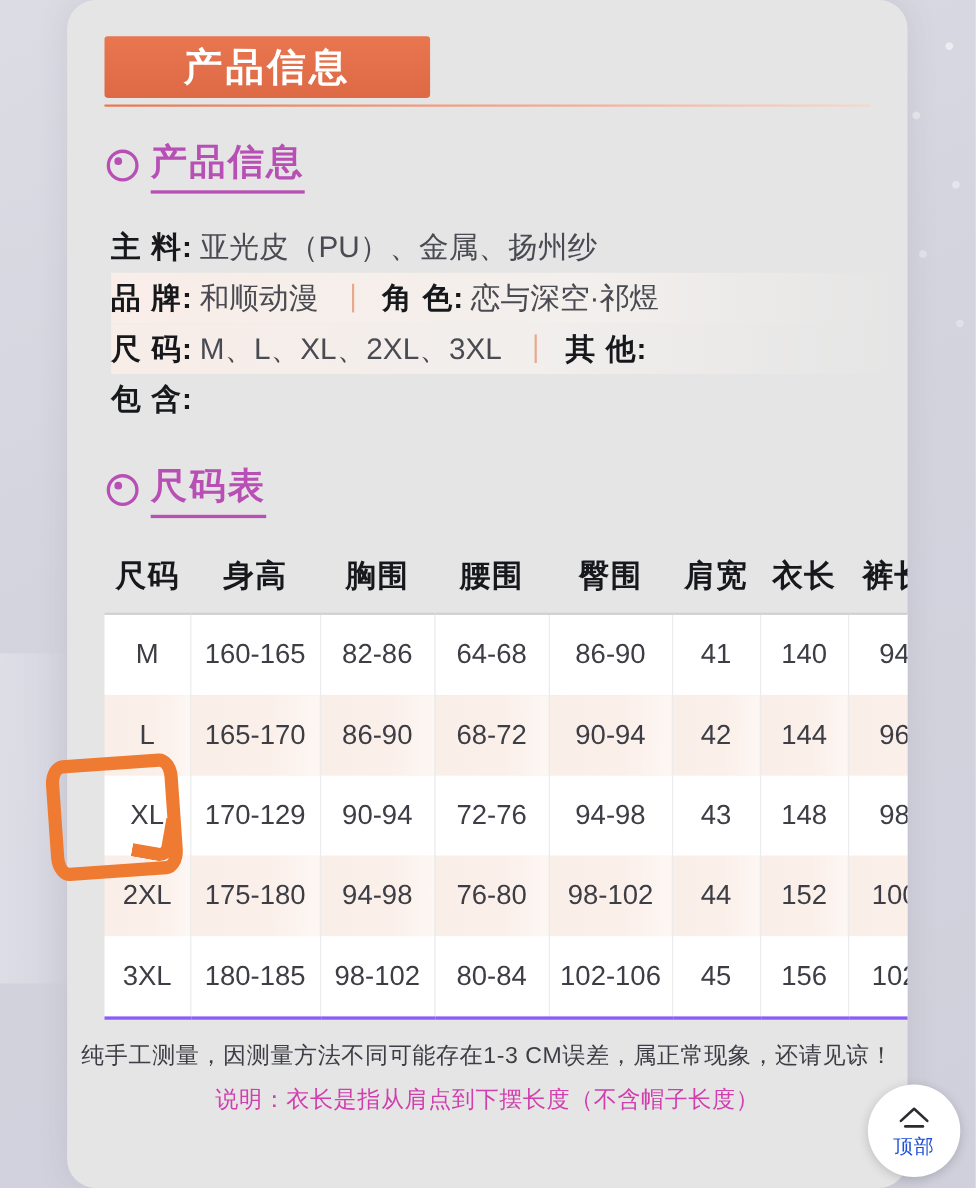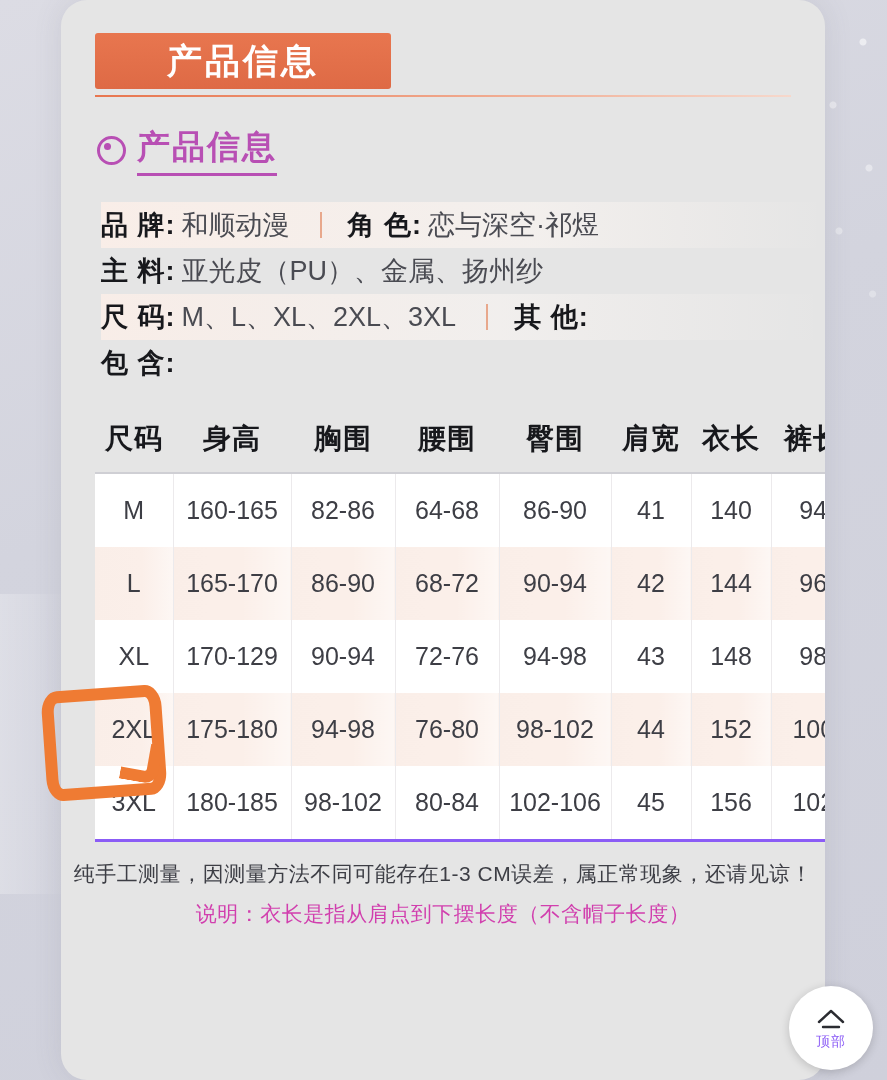--- a/index.html
+++ b/index.html
@@ -240,22 +240,22 @@
     border-radius: 50%;
     box-shadow: 0 2px 10px rgba(0,0,0,0.18);
     display: flex;
     flex-direction: column;
     align-items: center;
     justify-content: center;
     z-index: 10;
   }
   .fab svg { display: block; margin-bottom: 1px; }
   .fab-label {
-    font-size: 14px;
-    color: #8b5cf6;
+    font-size: 18px;
+    color: #1d4ed8;
     letter-spacing: 1px;
   }
 </style>
 </head>
 <body>
 
 <div class="bg-deco"></div>
 <div class="bg-deco2"></div>
 
 <div class="card">
@@ -266,45 +266,49 @@
     </div>
     <div class="banner-underline"></div>
   </div>
 
   <div class="section-head">
     <span class="sec-ring"></span>
     <span class="sec-title">产品信息</span>
   </div>
 
   <div class="info-block">
+    <div class="info-row">
+      <span class="ilabel">主 料:</span>
+      <span class="ivalue">亚光皮（PU）、金属、扬州纱</span>
+    </div>
+
     <div class="info-row row-shade-1">
       <span class="ilabel">品 牌:</span>
       <span class="ivalue">和顺动漫</span>
       <span class="isep"></span>
       <span class="ilabel">角 色:</span>
       <span class="ivalue">恋与深空·祁煜</span>
     </div>
 
-    <div class="info-row">
-      <span class="ilabel">主 料:</span>
-      <span class="ivalue">亚光皮（PU）、金属、扬州纱</span>
-    </div>
-
     <div class="info-row row-shade-2">
       <span class="ilabel">尺 码:</span>
       <span class="ivalue">M、L、XL、2XL、3XL</span>
       <span class="isep"></span>
       <span class="ilabel">其 他:</span>
     </div>
 
     <div class="info-row">
       <span class="ilabel">包 含:</span>
     </div>
   </div>
 
+  <div class="section-head" style="margin-top:34px;">
+    <span class="sec-ring"></span>
+    <span class="sec-title">尺码表</span>
+  </div>
 
   <div class="table-wrap">
     <table class="size-table">
       <colgroup>
         <col class="c0">
           <col class="c1">
           <col class="c2">
           <col class="c3">
         <col class="c4">
           <col class="c5">

